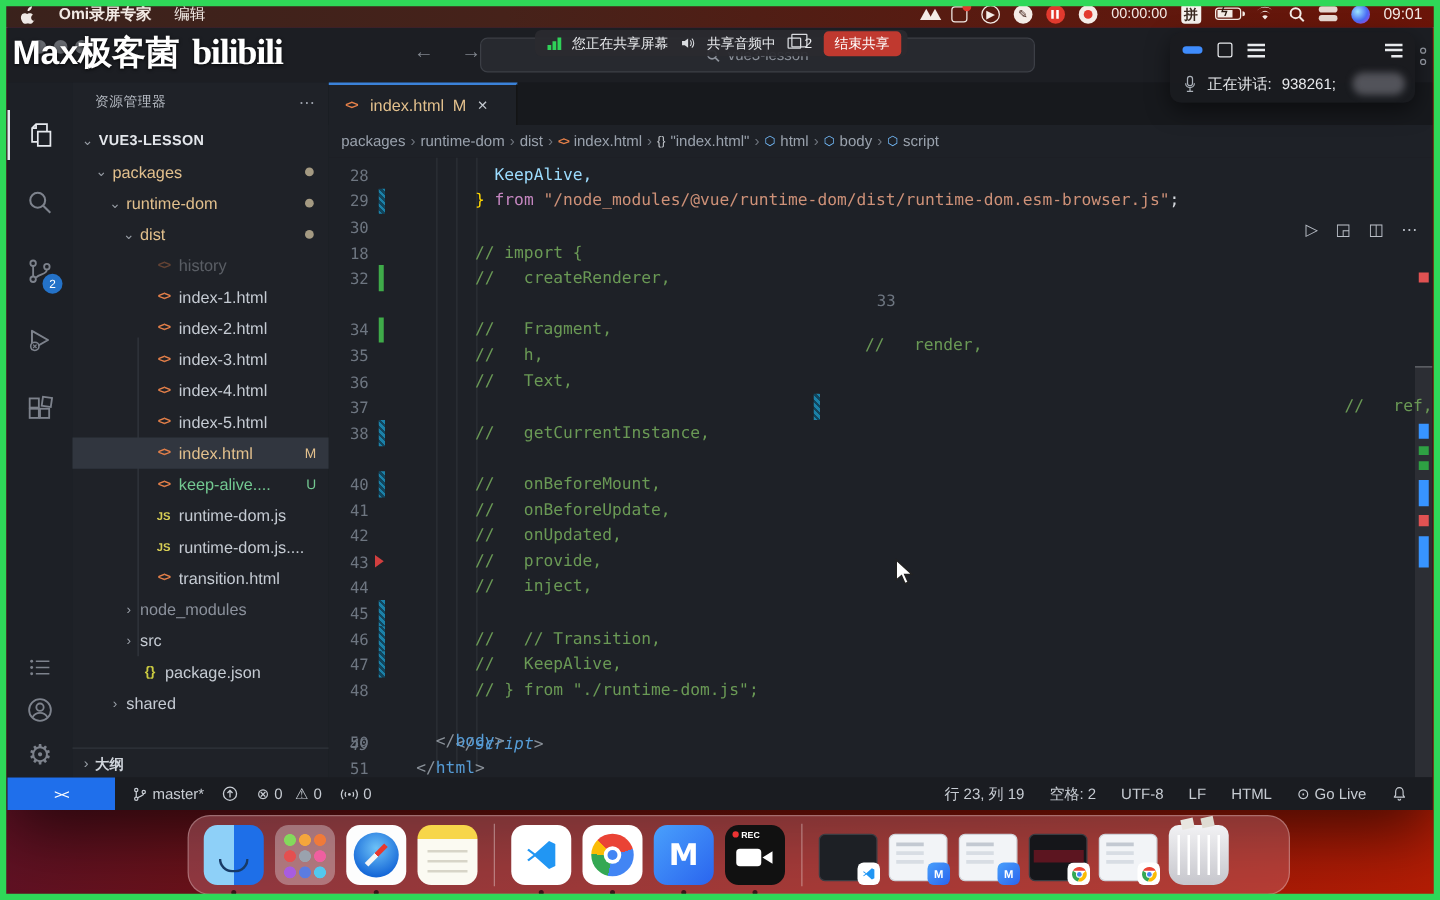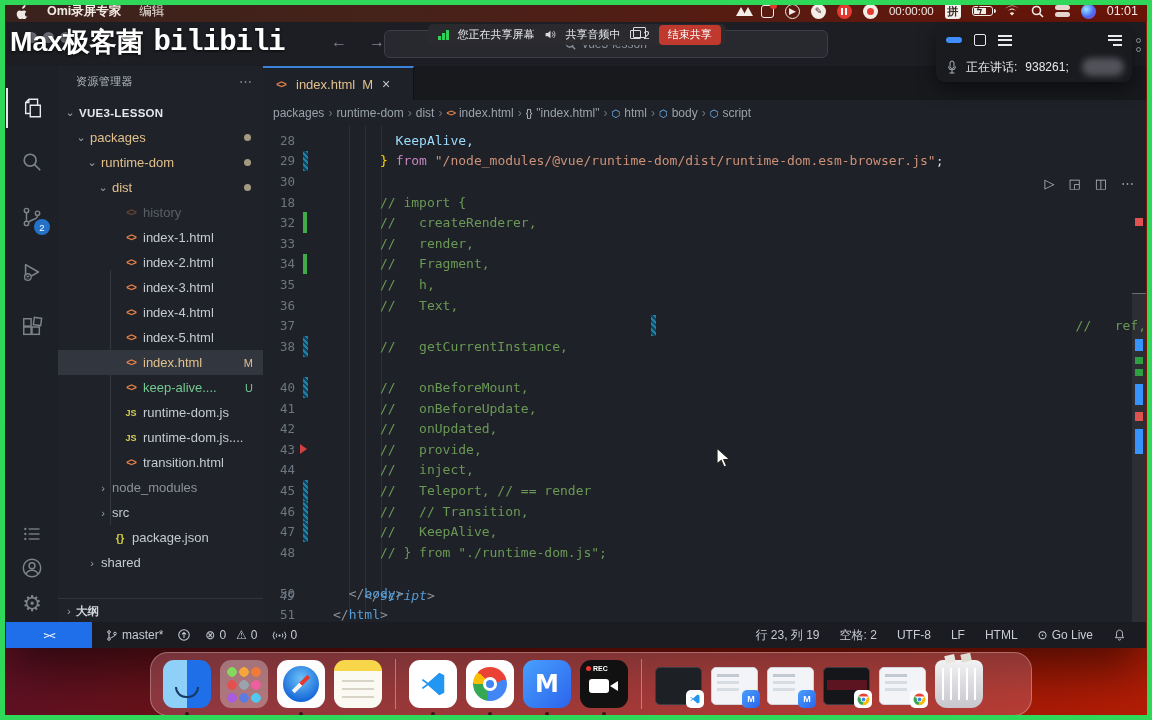--- a/index.html
+++ b/index.html
@@ -166,21 +166,21 @@
   .th-light::after{content:"";position:absolute;left:5px;top:6px;width:22px;height:3px;background:#c3c9d2;box-shadow:0 7px 0 #d8dde4,0 14px 0 #d8dde4;}
   .bg-omi{background:linear-gradient(135deg,#49a0fc,#2a64ee);}
   .bg-vsc{background:#fff;}
   .d-trash{background:linear-gradient(#f2f2f4,#c6c6cc);border-radius:8px 8px 12px 12px;}
   .d-trash i{position:absolute;left:7px;top:8px;width:2px;height:32px;background:#fff;box-shadow:8px 0 0 #fff,16px 0 0 #fff,24px 0 0 #fff,32px 0 0 #fff;}
   .d-trash u{position:absolute;left:10px;top:-5px;width:10px;height:8px;background:#e8e6e0;transform:rotate(-12deg);box-shadow:16px 2px 0 #dedbd2;}
   
   .watermark{position:absolute;left:10px;top:24px;z-index:45;display:flex;align-items:center;gap:10px;
     color:#fff;text-shadow:0 1px 3px rgba(0,0,0,.8);}
   .wm-name{font-size:27px;font-weight:bold;}
-  .wm-brand{font-size:29px;font-weight:800;letter-spacing:-1px;font-family:Liberation Mono, monospace;}
+  .wm-brand{font-size:29px;font-weight:800;letter-spacing:-1px;font-family:Liberation Serif, serif;}
   .sharebar{position:absolute;left:428px;top:24px;height:21px;z-index:46;background:rgba(42,42,47,.95);
     border-radius:5px;display:flex;align-items:center;gap:9px;padding:0 5px 0 10px;color:#e9ebee;font-size:11px;white-space:nowrap;}
   .sigbars{display:flex;align-items:flex-end;gap:1.5px;}
   .sigbars b{display:block;width:2.5px;background:#2fd158;}
   .stopbtn{background:#c0392f;color:#fff;border-radius:4px;padding:2.5px 9px;font-size:11px;}
   .wincount{display:flex;align-items:center;gap:3px;}
   .winic{position:relative;width:11px;height:9px;border:1.4px solid #d9dbdf;border-radius:1px;}
   .winic::before{content:"";position:absolute;left:2px;top:-4px;width:11px;height:9px;border:1.4px solid #d9dbdf;border-radius:1px;}
   .micpanel{position:absolute;left:936px;top:26px;width:196px;height:56px;z-index:46;
     background:rgba(26,27,31,.96);border-radius:9px;box-shadow:0 6px 18px rgba(0,0,0,.5);color:#e8eaed;}
@@ -254,21 +254,21 @@
         <svg class="mini" width="13" height="13" viewBox="0 0 13 13">
             <circle cx="5.5" cy="5.5" r="4" fill="none" stroke="#f4ece7" stroke-width="1.6"></circle>
             <line x1="8.6" y1="8.6" x2="12" y2="12" stroke="#f4ece7" stroke-width="1.6"></line>
           </svg>
       </span>
       <span class="mb-ic cc">
           <b></b>
           <b></b>
         </span>
       <span class="siri"></span>
-      <span class="clock">01:01</span>
+      <span class="clock">09:01</span>
     </div>
   </div>
 
   <div class="desktop">
 
     <div class="vsc">
       <div class="titlebar">
         <span class="tl" style="left:20px"></span>
         <span class="tl" style="left:37px"></span>
         <span class="tl" style="left:54px"></span>
@@ -536,21 +536,21 @@
             <span class="gmark"></span>
             <span class="ctext"><span class="tk-cm">      // import {</span></span>
           </div>
           <div class="codeline" style="top: 86.4px;">
             <span class="lnum">32</span>
             <span class="gmark">
               <i class="add"></i>
             </span>
             <span class="ctext"><span class="tk-cm">      //   createRenderer,</span></span>
           </div>
-          <div class="codeline" style="top: 107px;">
+          <div class="codeline" style="top: 107px; flex-direction: column;">
             <span class="lnum">33</span>
             <span class="gmark"></span>
             <span class="ctext"><span class="tk-cm">      //   render,</span></span>
           </div>
           <div class="codeline" style="top: 127.6px;">
             <span class="lnum">34</span>
             <span class="gmark">
               <i class="add"></i>
             </span>
             <span class="ctext"><span class="tk-cm">      //   Fragment,</span></span>
@@ -606,21 +606,20 @@
           <div class="codeline" style="top: 333.6px;">
             <span class="lnum">44</span>
             <span class="gmark"></span>
             <span class="ctext"><span class="tk-cm">      //   inject,</span></span>
           </div>
           <div class="codeline" style="top: 354.2px;">
             <span class="lnum">45</span>
             <span class="gmark">
               <i class="mod"></i>
             </span>
-            <span class="ctext"><span class="tk-cm">      //   Teleport, // == render</span></span>
           </div>
           <div class="codeline" style="top: 374.8px;">
             <span class="lnum">46</span>
             <span class="gmark">
               <i class="mod"></i>
             </span>
             <span class="ctext"><span class="tk-cm">      //   // Transition,</span></span>
           </div>
           <div class="codeline" style="top: 395.4px;">
             <span class="lnum">47</span>

